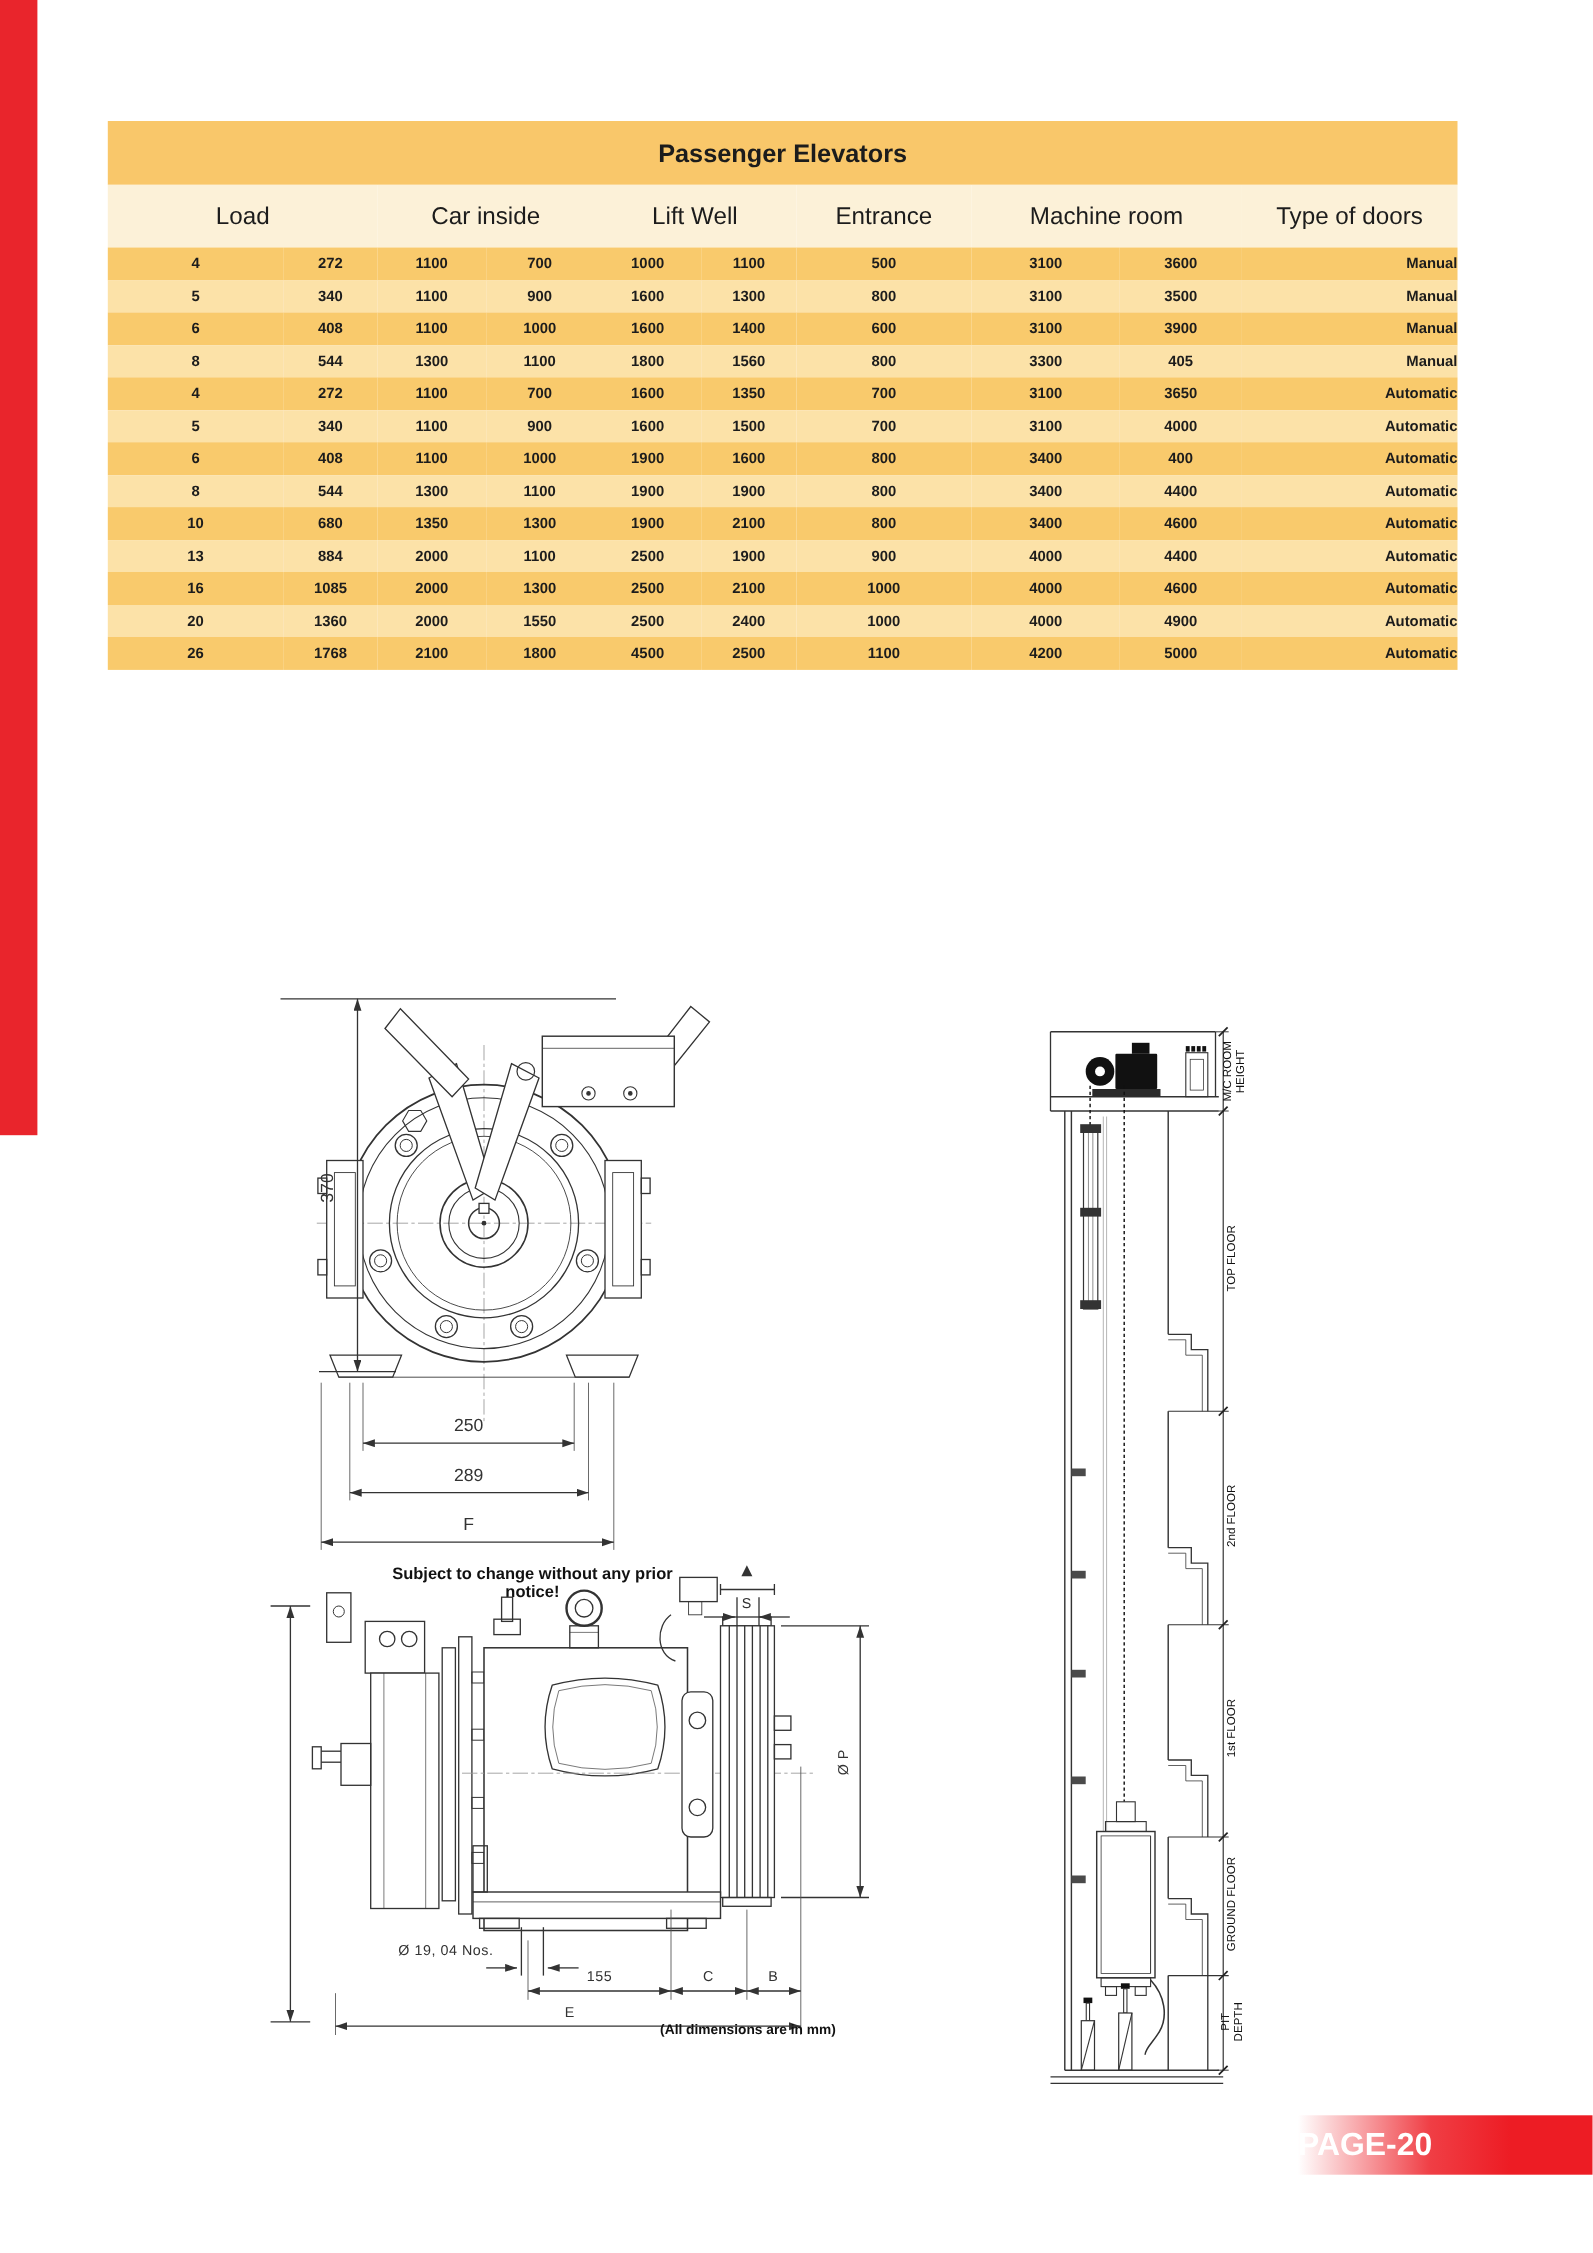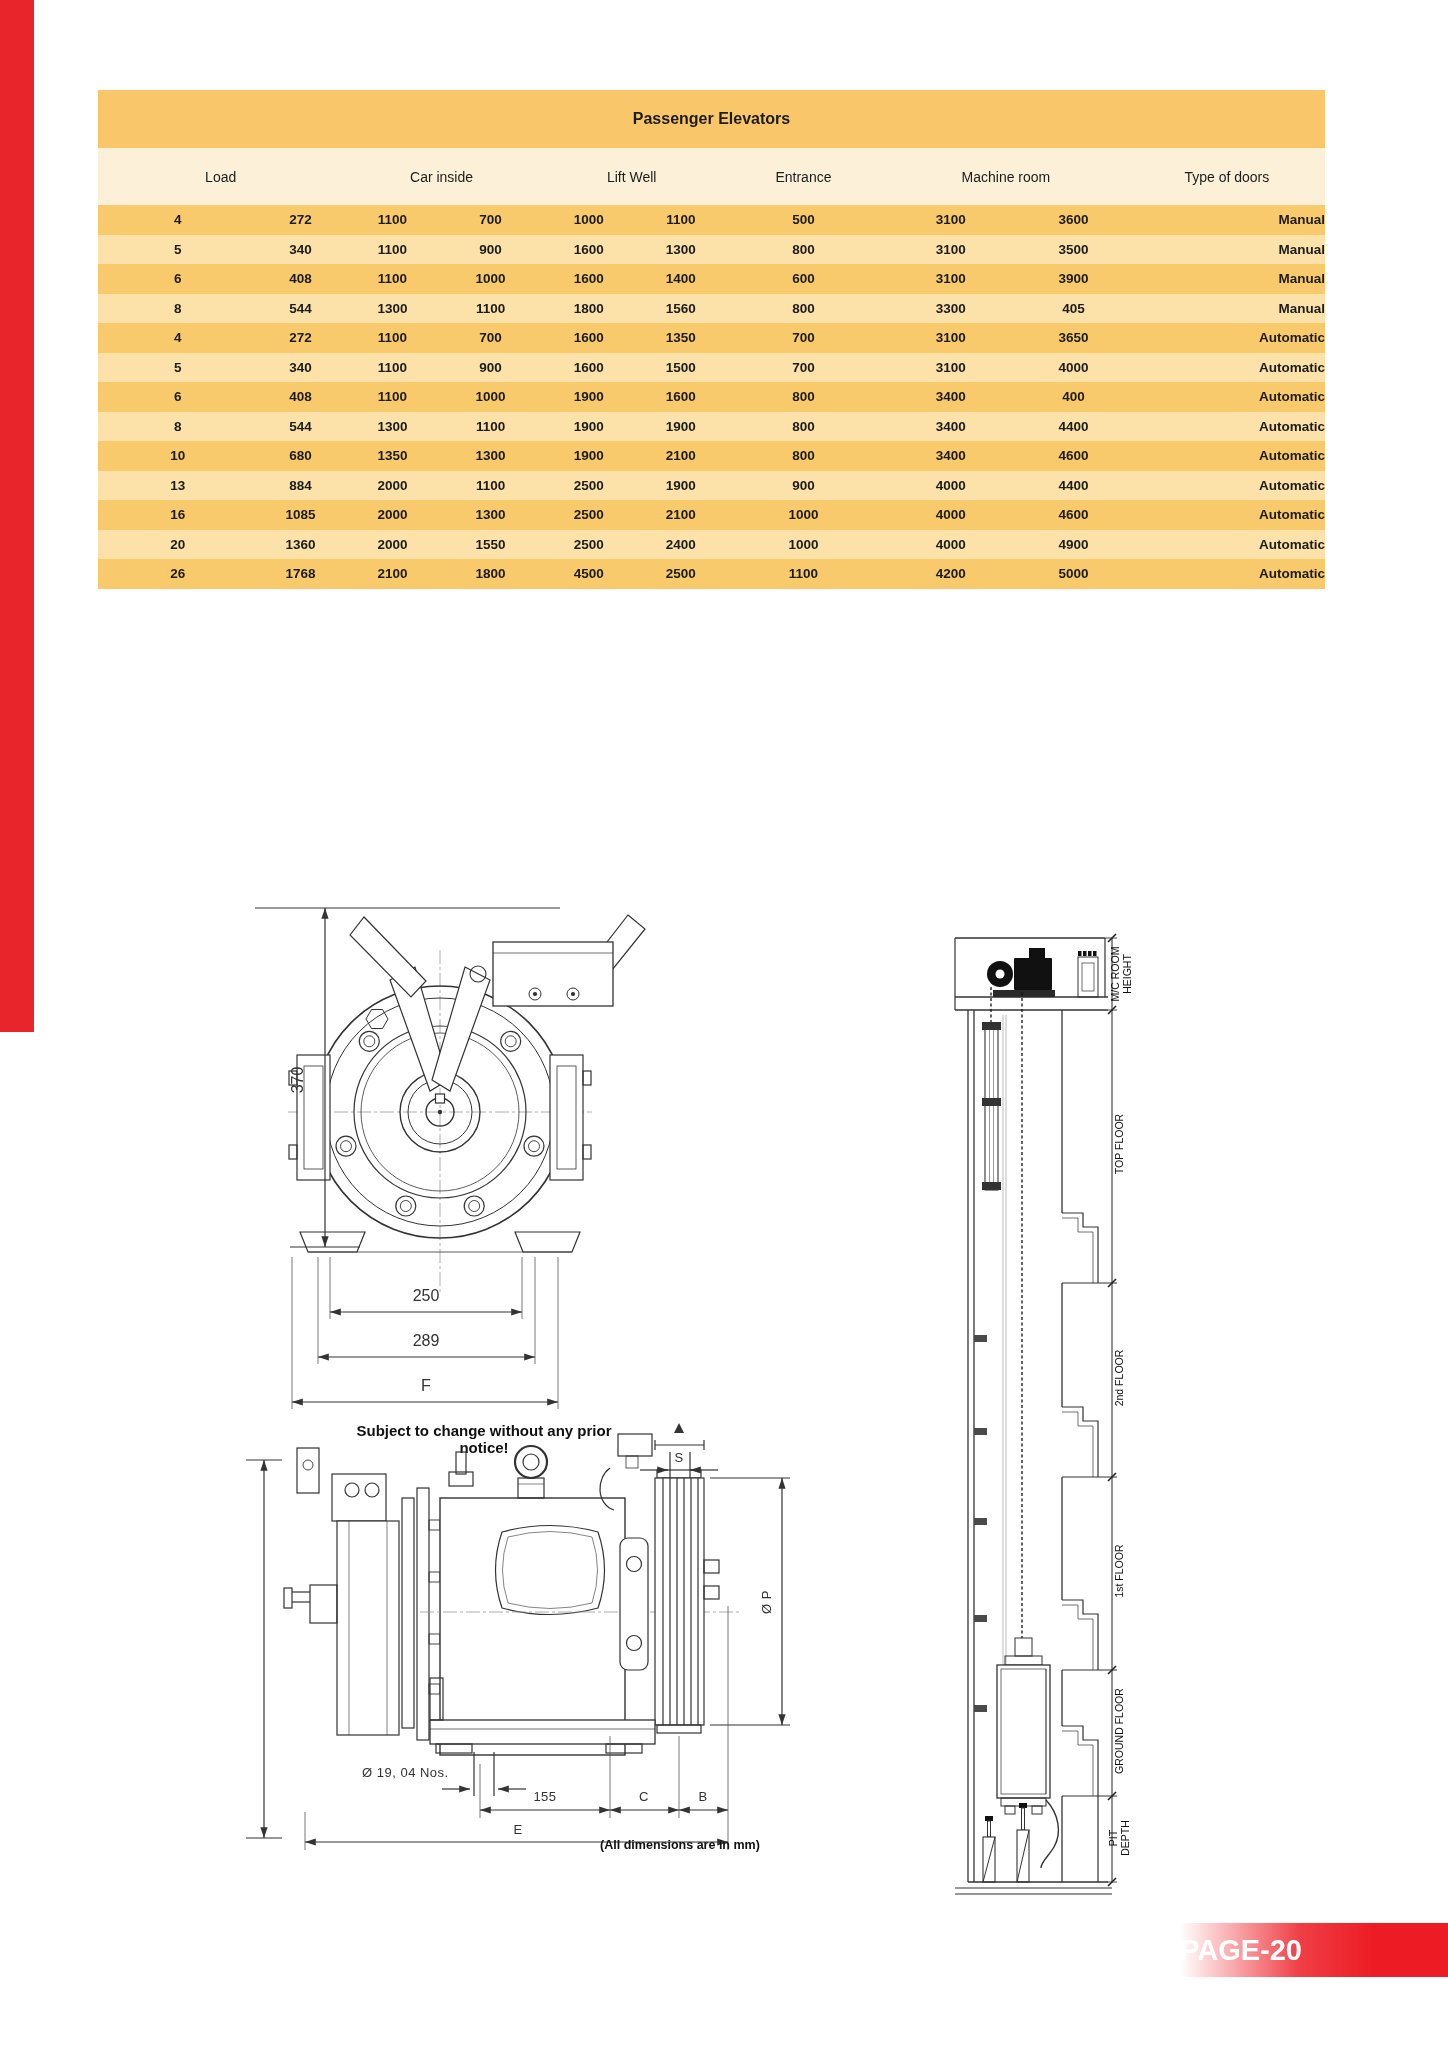--- a/index.html
+++ b/index.html
@@ -2,29 +2,29 @@
 <html><head>
 <meta charset="utf-8">
 <style>
   html,body{margin:0;padding:0;background:#fff;}
   .page{position:relative;width:1448px;height:2048px;background:#fff;overflow:hidden;
         font-family:"Liberation Sans",sans-serif;color:#1c1c1c;}
   .red-strip{position:absolute;left:0;top:0;width:34px;height:1032px;background:#E9252C;}
   
   .spec-table{position:absolute;left:98px;top:90px;width:1227px;}
   .t-title{height:58px;line-height:58px;background:#F9C76A;text-align:center;
-           font-size:16px;font-weight:700;}
+           font-size:23px;font-weight:700;margin-top:20px;}
   table.spec{width:100%;border-collapse:collapse;table-layout:fixed;}
   table.spec col.c1{width:13%}table.spec col.c2{width:7%}table.spec col.c3{width:8%}
   table.spec col.c4{width:8%}table.spec col.c5{width:8%}table.spec col.c6{width:7%}
   table.spec col.c7{width:13%}table.spec col.c8{width:11%}table.spec col.c9{width:9%}
   table.spec col.c10{width:16%}
   table.spec th,table.spec td{padding:0;text-align:center;vertical-align:middle;}
   tr.group-row{height:57px;background:#FCF1D8;}
-  tr.group-row th{font-size:14px;font-weight:400;}
+  tr.group-row th{font-size:22px;font-weight:400;}
   tr.subhead-row{height:43px;background:#FBE0A3;}
   tr.subhead-row th{font-size:13.5px;font-weight:700;}
   #spec-body tr{height:29.5px;}
   #spec-body tr.dark td{background:#F9CA6C;}
   #spec-body tr.light td{background:#FCE2A8;}
   #spec-body td{font-size:13.5px;font-weight:700;}
   #spec-body td.doors{text-align:right;padding-left:26px;}
   
   svg{position:absolute;overflow:visible;}
   svg .st{stroke:#333;fill:none;stroke-width:1.2;}

